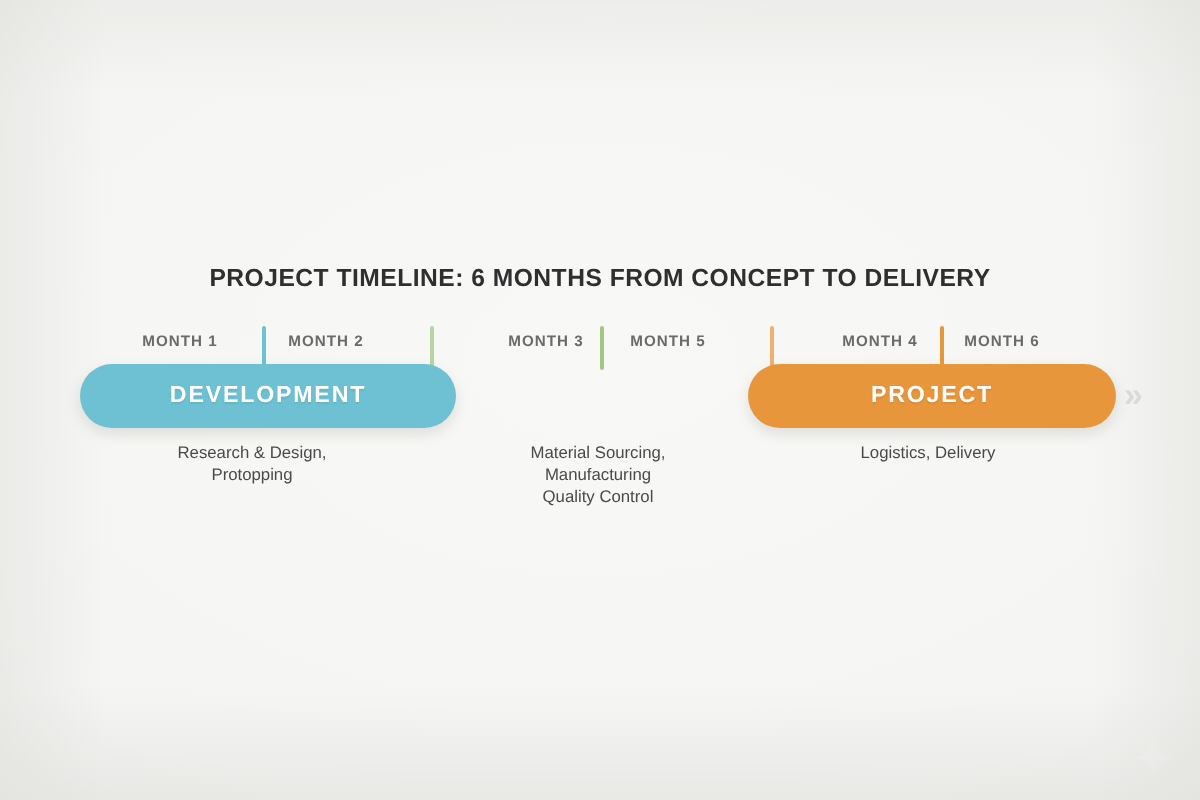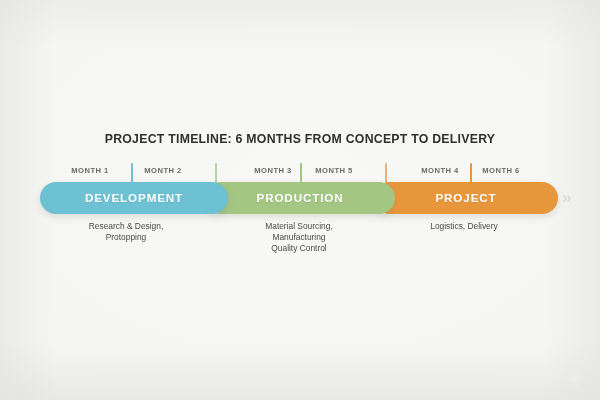--- a/index.html
+++ b/index.html
@@ -164,23 +164,20 @@
         <div class="month-label" style="left: 233px;">MONTH 3</div>
         <div class="month-label" style="left: 294px;">MONTH 5</div>
         <div class="month-label" style="left: 400px;">MONTH 4</div>
         <div class="month-label" style="left: 461px;">MONTH 6</div>
       </div>
 
     <div id="bar-area">
         <div class="segment" style="left: 40px; width: 188px; background: rgb(110, 193, 210); z-index: 3;">
           <span class="seg-label">DEVELOPMENT</span>
         </div>
-        <div class="segment" style="left: 205px; width: 190px; background: rgb(163, 198, 131); z-index: 2;">
-          <span class="seg-label">PRODUCTION</span>
-        </div>
         <div class="segment" style="left: 374px; width: 184px; background: rgb(232, 150, 60); z-index: 1;">
           <span class="seg-label">PROJECT</span>
         </div>
       </div>
 
     <div id="arrow-marker">»</div>
 
     <div id="descriptions">
         <div class="desc" style="left: 126px; top: 221px;">Research &amp; Design,
 Protopping</div>

